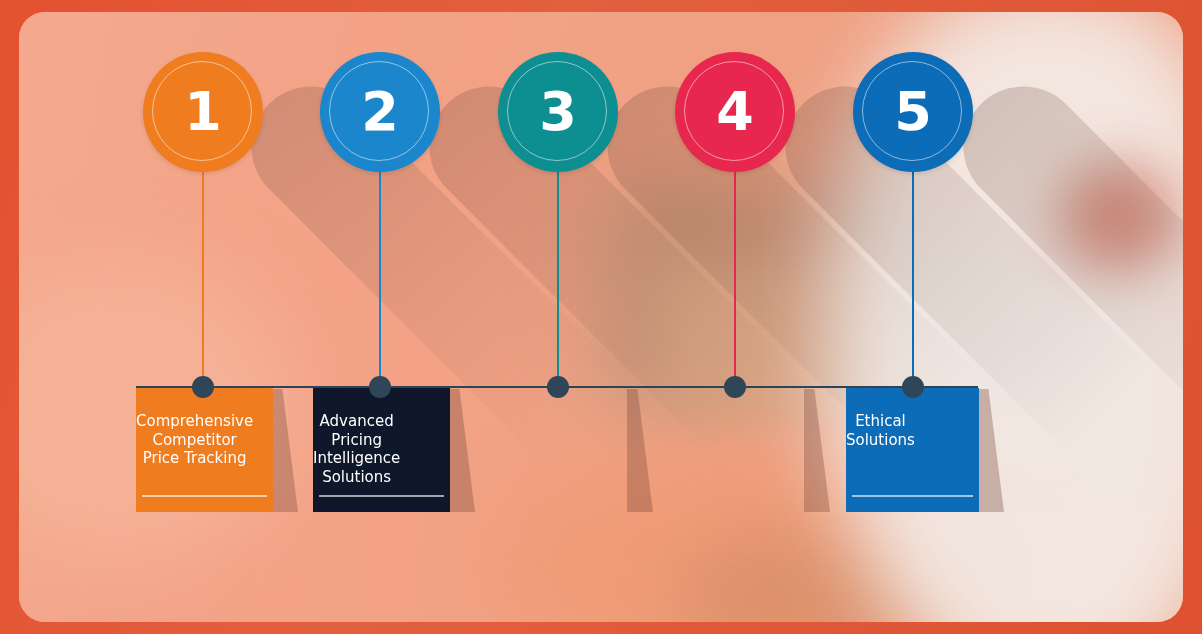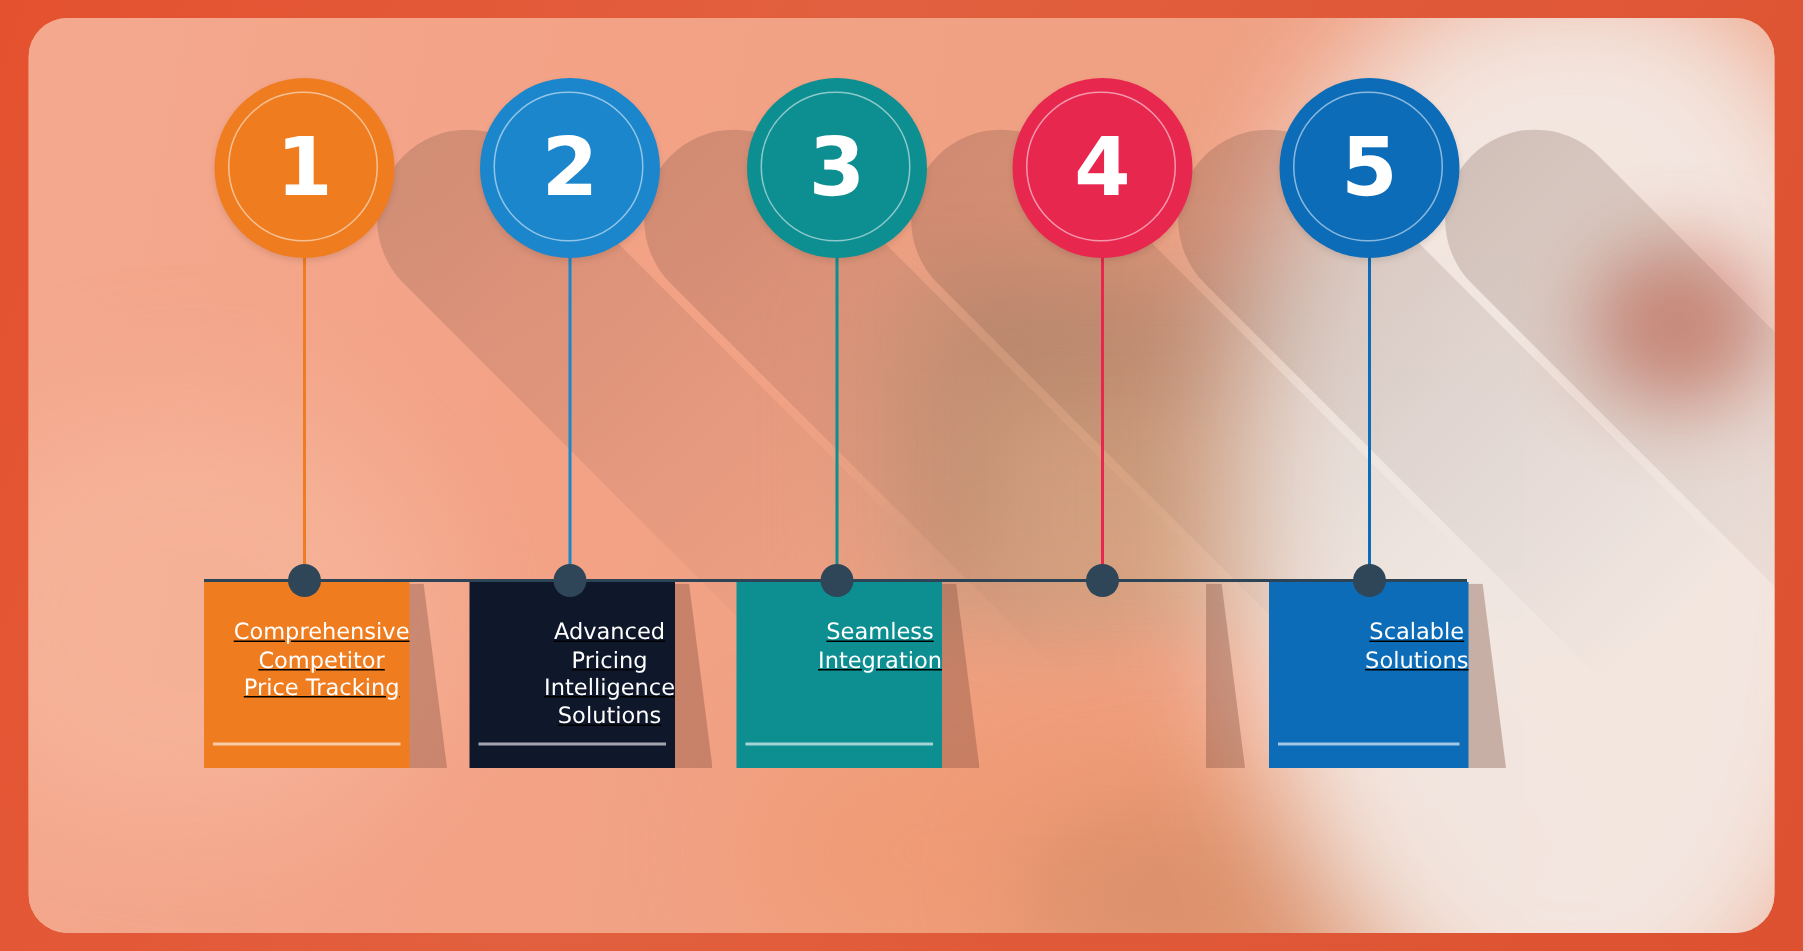--- a/index.html
+++ b/index.html
@@ -103,23 +103,22 @@
 
   
   .card-shadow{
     position:absolute;
     background:rgba(120,70,55,.34);
   }
 
   
   .card{
     position:absolute;
-    display:flex;align-items:flex-start;justify-content:flex-end;
+    display:flex;align-items:flex-start;justify-content:flex-start;
     box-sizing:border-box;
-    text-decoration:underline;
   }
   .card .ctext{
     color:#ffffff;font-size:15px;line-height:18.5px;text-align:center;
     white-space:pre-line;font-weight:normal;
     font-family:"DejaVu Sans", sans-serif;
   }
   .card .cdiv{
     position:absolute;left:6px;right:6px;bottom:15px;height:2px;
     background:rgba(255,255,255,.62);
   }
@@ -178,29 +177,24 @@
   </div>
 
   <div class="card" style="left:313px;top:388px;width:137px;height:124px;background:#0f172a;padding-top:24px;">
     <div class="ctext">Advanced
 Pricing
 Intelligence
 Solutions</div>
     <div class="cdiv"></div>
   </div>
 
-  <div class="card" style="left:491px;top:388px;width:137px;height:124px;background:#0d8e91;padding-top:24px;">
-    <div class="ctext">Seamless
-Integration</div>
-    <div class="cdiv"></div>
-  </div>
 
 
   <div class="card" style="left:846px;top:388px;width:133px;height:124px;background:#0c6cb8;padding-top:24px;">
-    <div class="ctext">Scalable
+    <div class="ctext">Ethical
 Solutions</div>
     <div class="cdiv"></div>
   </div>
 
   <div class="dot" style="left:192px;top:376px;"></div>
   <div class="dot" style="left:369px;top:376px;"></div>
   <div class="dot" style="left:547px;top:376px;"></div>
   <div class="dot" style="left:724px;top:376px;"></div>
   <div class="dot" style="left:902px;top:376px;"></div>
 

